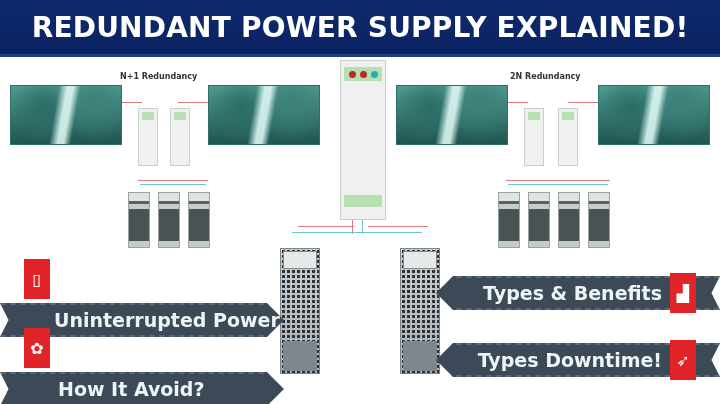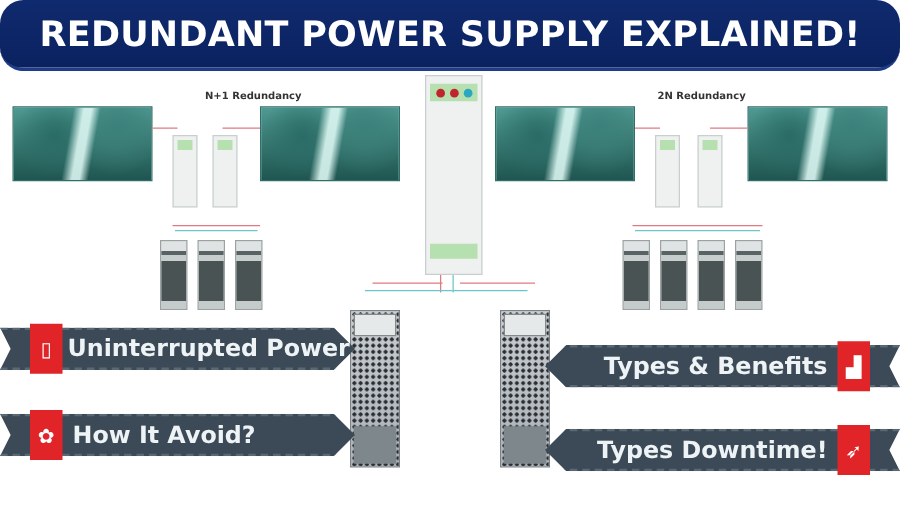--- a/index.html
+++ b/index.html
@@ -3,21 +3,21 @@
 <meta charset="utf-8">
 <style>
   * { box-sizing: border-box; margin: 0; padding: 0; }
   html, body { width: 720px; height: 404px; overflow: hidden; background: #ffffff; }
   body { position: relative; font-family: "DejaVu Sans", sans-serif; }
 
   .banner {
     position: absolute; left: 0; top: 0; width: 720px; height: 57px;
     background: linear-gradient(#0f2a6e, #0b2260);
     border-bottom: 3px solid #203c86;
-    display: flex; align-items: center; justify-content: center; border-radius: 19px;
+    display: flex; align-items: center; justify-content: center;
   }
   .banner-title {
     color: #ffffff; font-weight: bold; font-size: 28px; letter-spacing: 0.2px;
     font-family: "DejaVu Sans", sans-serif;
   }
   .subtitle {
     position: absolute; font-size: 8px; font-weight: bold; color: #333;
   }
 
   .photo {
@@ -53,37 +53,37 @@
     border: 1px solid #7b8388;
   }
   .psu-big .top { position: absolute; left: 2px; right: 2px; top: 2px; height: 18px; background: #e6e9ea; border: 1px solid #888; }
   .psu-big .bottom { position: absolute; left: 2px; right: 2px; bottom: 2px; height: 30px; background: #7e878c; }
 
   .ribbon {
     position: absolute; height: 34px; background: #3c4a57; color: #eef3f6;
     font-weight: bold; display: flex; align-items: center;
     border-top: 2px dashed #5a6876; border-bottom: 2px dashed #5a6876;
   }
-  .ribbon.left { clip-path: polygon(0 0, 94% 0, 100% 50%, 94% 100%, 0 100%, 3% 50%); }
+  .ribbon.left { clip-path: polygon(0 0, 94% 0, 100% 50%, 94% 100%, 0 100%, 3% 50%); margin-top: 41px; }
   .ribbon.right { clip-path: polygon(6% 0, 100% 0, 97% 50%, 100% 100%, 6% 100%, 0 50%); justify-content: flex-end; }
   .ribbon .label { font-size: 19px; white-space: nowrap; }
   .badge {
     position: absolute; width: 26px; height: 40px; background: #e02428;
     display: flex; align-items: center; justify-content: center; color: #fff; font-size: 16px;
   }
 </style>
 </head>
 <body>
 
 <div class="banner">
   <span class="banner-title">REDUNDANT POWER SUPPLY EXPLAINED!</span>
 </div>
 
 <div>
-  <span class="subtitle" style="left:120px;top:72px;margin-left:44px;">N+1 Redundancy</span>
+  <span class="subtitle" style="left:120px;top:72px;">N+1 Redundancy</span>
   <div class="photo" style="left:10px;top:85px;"></div>
   <div class="photo" style="left:208px;top:85px;"></div>
   <div class="wire red" style="left:122px;top:102px;width:20px;height:1px;"></div>
   <div class="wire red" style="left:178px;top:102px;width:30px;height:1px;"></div>
   <div class="din" style="left:138px;top:108px;width:20px;height:58px;">
       <div class="term"></div>
     </div>
   <div class="din" style="left:170px;top:108px;width:20px;height:58px;">
       <div class="term"></div>
     </div>
@@ -111,21 +111,21 @@
 <div class="psu-big" style="left:280px;top:248px;">
     <div class="top"></div>
     <div class="bottom"></div>
   </div>
 <div class="psu-big" style="left:400px;top:248px;">
     <div class="top"></div>
     <div class="bottom"></div>
   </div>
 
 <div>
-  <span class="subtitle" style="left:510px;top:72px;margin-left:16px;">2N Redundancy</span>
+  <span class="subtitle" style="left:510px;top:72px;">2N Redundancy</span>
   <div class="photo" style="left:396px;top:85px;"></div>
   <div class="photo" style="left:598px;top:85px;"></div>
   <div class="wire red" style="left:508px;top:102px;width:20px;height:1px;"></div>
   <div class="wire red" style="left:568px;top:102px;width:30px;height:1px;"></div>
   <div class="din" style="left:524px;top:108px;width:20px;height:58px;">
       <div class="term"></div>
     </div>
   <div class="din" style="left:558px;top:108px;width:20px;height:58px;">
       <div class="term"></div>
     </div>

